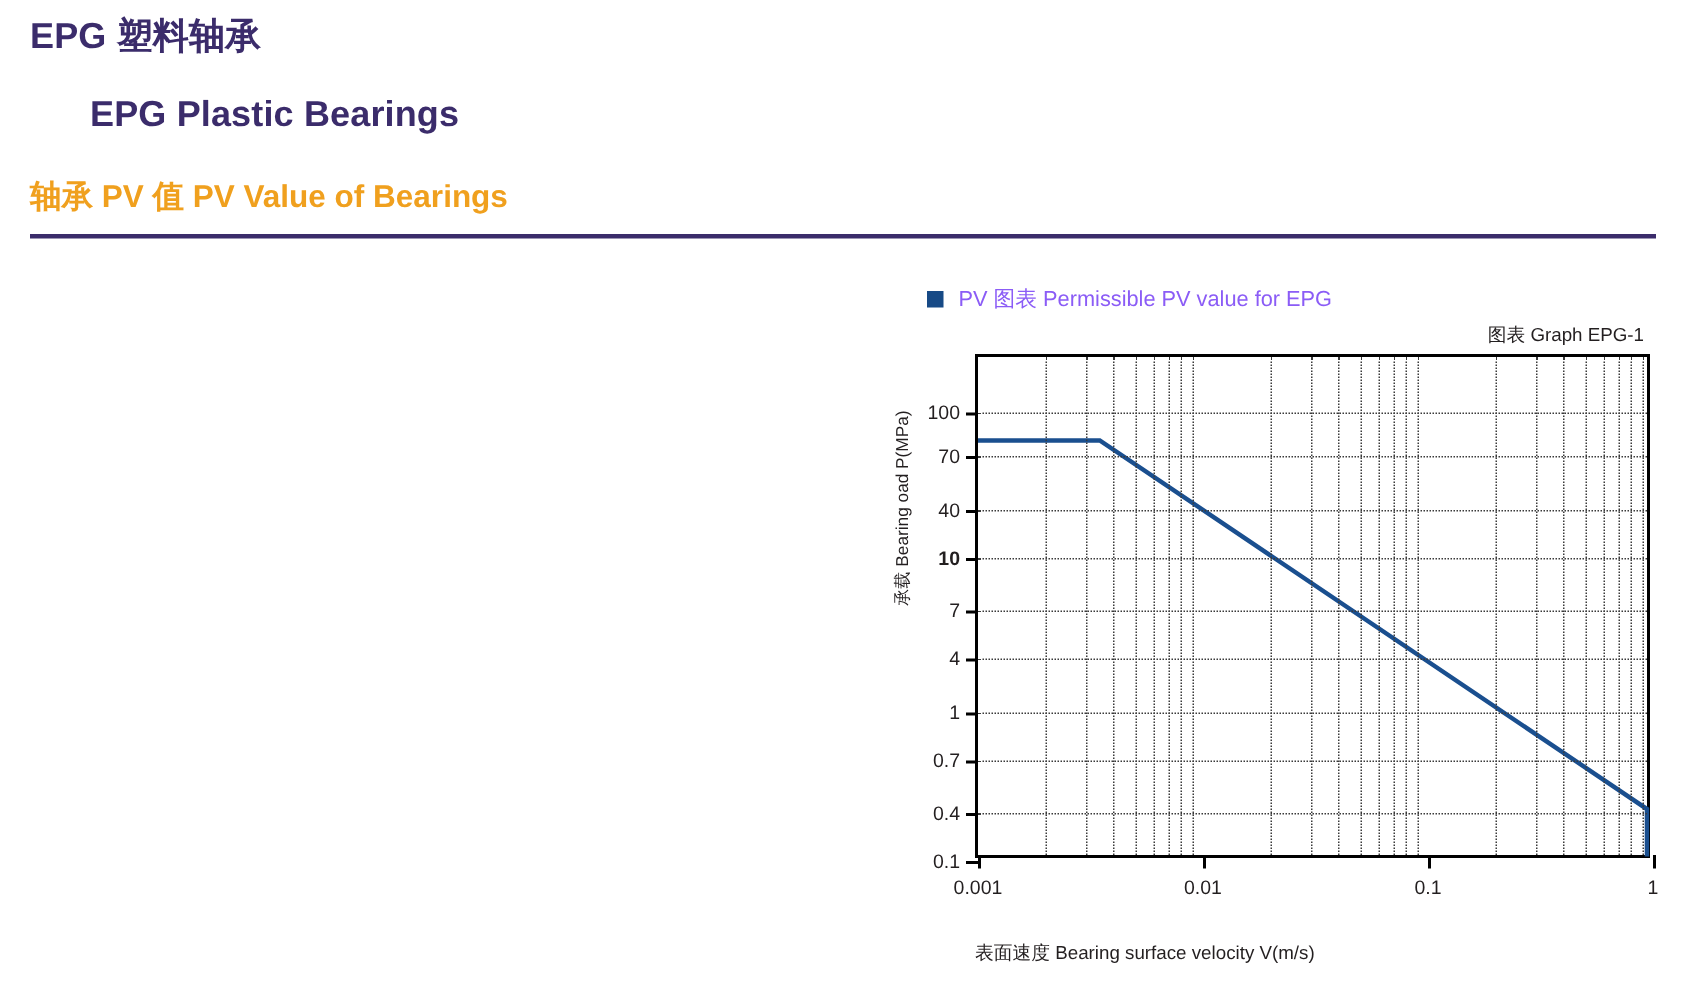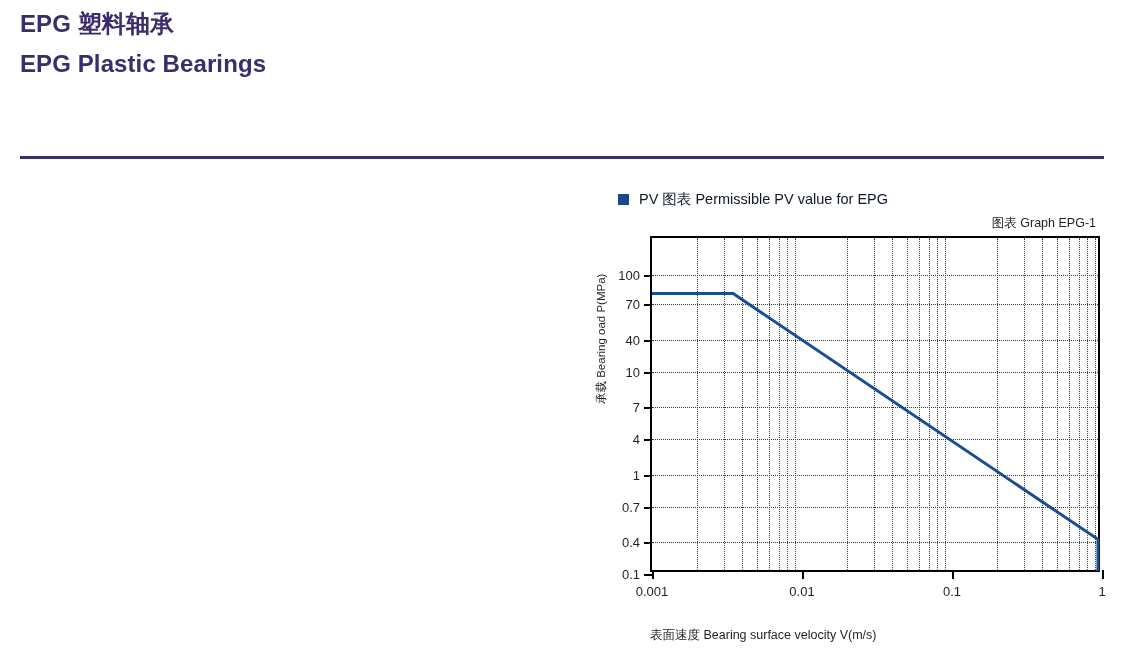--- a/index.html
+++ b/index.html
@@ -16,21 +16,21 @@
   
   .title-cn, .title-en {
     position:absolute; left:20px;
     color:#3b2c6b;
     font-weight:bold;
     font-size:24px;
     letter-spacing:0.1px;
     white-space:nowrap;
   }
   .title-cn { top:8px; }
-  .title-en { top:50px; }
+  .title-en { top:63px;margin-left:40px; }
 
   .subheading {
     position:absolute; left:20px; top:117px;
     color:#f0a01e;
     font-weight:bold;
     font-size:21px;
     white-space:nowrap;
   }
   .divider {
     position:absolute; left:20px; top:156px;
@@ -46,21 +46,21 @@
     color:#231f20;
   }
   .para + .para { margin-top:24px; }
   .para sup { font-size:9px; vertical-align:super; line-height:0; }
 
   
   .chart-block { position:absolute; left:600px; top:186px; width:510px; height:460px; }
 
   .legend { position:absolute; left:18px; top:4px; display:flex; align-items:center; gap:10px; }
   .legend-swatch { width:11px; height:11px; background:#174a86; display:block; }
-  .legend-label { font-size:14.5px; color:#0f172a; white-space:nowrap; }
+  .legend-label { font-size:14.5px; color:#8b5cf6; white-space:nowrap; }
 
   .graph-ref {
     position:absolute; right:14px; top:29px;
     font-size:12.5px; color:#231f20; white-space:nowrap;
   }
 
   
   .plot {
     position:absolute;
     left:50px; top:50px;
@@ -114,20 +114,21 @@
     font-size:11.5px; color:#231f20; white-space:nowrap;
   }
 </style>
 </head>
 <body>
 
 <div class="page">
 
   <div class="title-cn">EPG 塑料轴承</div>
   <div class="title-en">EPG Plastic Bearings</div>
+  <div class="subheading">轴承 PV 值 PV Value of Bearings</div>
   <div class="divider"></div>
 
   <div class="textcol">
   </div>
 
   <div class="chart-block">
 
     <div class="legend">
       <span class="legend-swatch"></span>
       <span class="legend-label">PV 图表 Permissible PV value for EPG</span>
@@ -143,21 +144,21 @@
         <div class="ytick" style="top: 36.96px;"></div>
         <div class="ylabel" style="top: 36.96px;">100</div>
         <div class="gridh" style="top: 65.856px;"></div>
         <div class="ytick" style="top: 65.856px;"></div>
         <div class="ylabel" style="top: 65.856px;">70</div>
         <div class="gridh" style="top: 101.808px;"></div>
         <div class="ytick" style="top: 101.808px;"></div>
         <div class="ylabel" style="top: 101.808px;">40</div>
         <div class="gridh" style="top: 134.064px;"></div>
         <div class="ytick" style="top: 134.064px;"></div>
-        <div class="ylabel" style="top: 134.064px;">10</div>
+        <div class="ylabel" style="top: 134.064px; font-weight: bold;">10</div>
         <div class="gridh" style="top: 169.008px;"></div>
         <div class="ytick" style="top: 169.008px;"></div>
         <div class="ylabel" style="top: 169.008px;">7</div>
         <div class="gridh" style="top: 200.928px;"></div>
         <div class="ytick" style="top: 200.928px;"></div>
         <div class="ylabel" style="top: 200.928px;">4</div>
         <div class="gridh" style="top: 236.88px;"></div>
         <div class="ytick" style="top: 236.88px;"></div>
         <div class="ylabel" style="top: 236.88px;">1</div>
         <div class="gridh" style="top: 268.8px;"></div>

